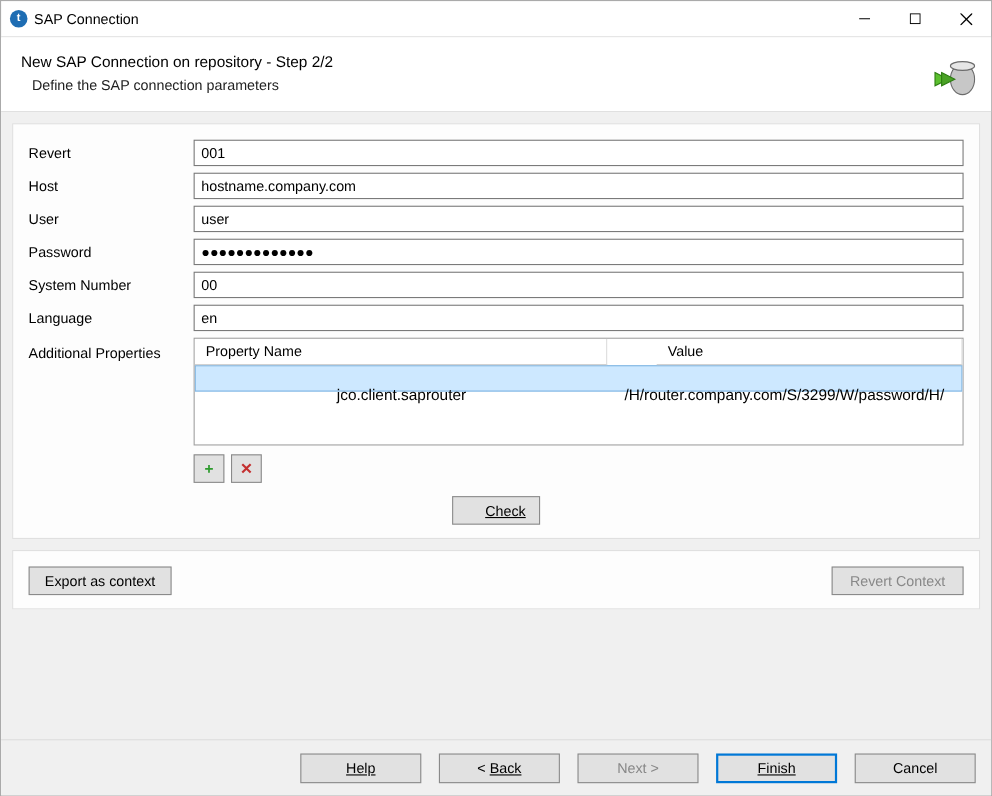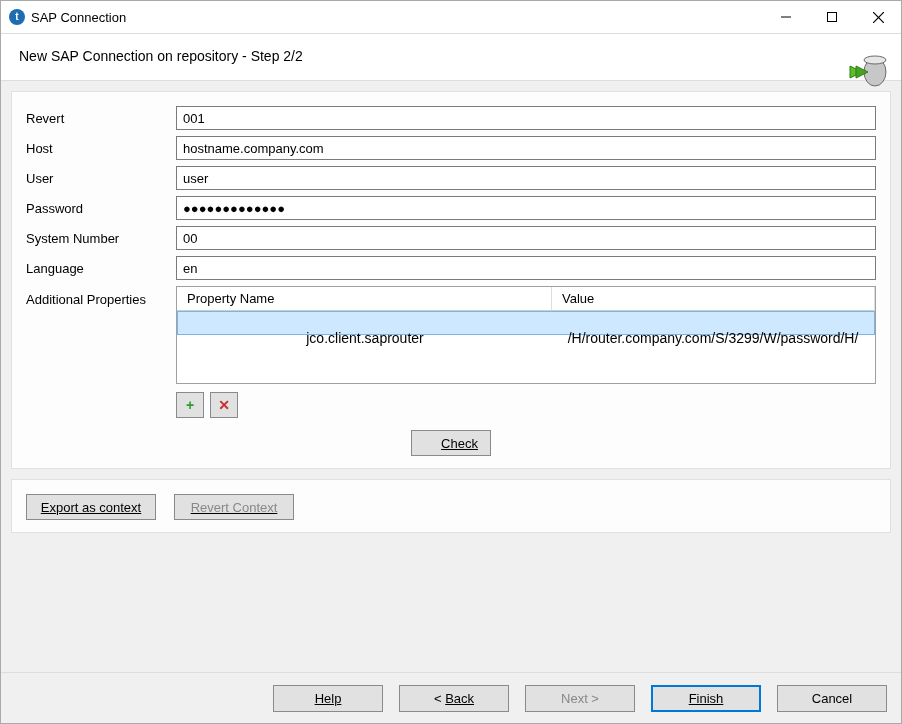--- a/index.html
+++ b/index.html
@@ -31,35 +31,35 @@
   .wiz-icon{position:absolute;right:14px;top:18px;width:40px;height:40px;}
   
   .body{flex:1;background:#f0f0f0;padding:10px 10px 6px 10px;display:flex;flex-direction:column;gap:10px;overflow:hidden;}
   .panel{background:var(--panel-bg);border:1px solid var(--panel-border);padding:14px 14px 12px 14px;}
   .form-grid{display:grid;grid-template-columns:150px 1fr;row-gap:6px;align-items:center;}
   .form-label{font-size:13px;}
   .txt{height:24px;box-sizing:border-box;border:1px solid var(--input-border);padding:2px 6px;font:inherit;width:100%;background:#fff;}
   .props-cell{align-self:start;padding-top:6px;}
   .props-area{display:flex;flex-direction:column;gap:8px;}
   .props-table{border:1px solid #a0a0a0;background:#fff;height:98px;box-sizing:border-box;overflow:hidden;}
-  .pt-head{display:flex;height:24px;background:var(--header-bg);}
+  .pt-head{display:flex;height:24px;background:var(--header-bg);gap:45px;}
   .pt-head .col{padding:4px 10px;font-size:13px;border-bottom:1px solid #ccc;border-right:1px solid #ddd;box-sizing:border-box;}
   .pt-row{display:flex;height:22px;background:var(--row-sel);border:1px solid var(--row-sel-border);margin:0;}
   .pt-row .col{padding:18px 10px;font-size:14px;border-right:1px solid transparent;box-sizing:border-box;white-space:nowrap;overflow:hidden;text-overflow:ellipsis;text-align:center;}
   .col-name{width:375px;}
   .col-val{flex:1;}
   .iconbtns{display:flex;gap:6px;}
   .iconbtn{width:26px;height:24px;border:1px solid var(--btn-border-dark);background:var(--btn-bg);display:flex;align-items:center;justify-content:center;font-size:14px;font-weight:bold;}
   .check-row{display:flex;justify-content:center;margin-top:12px;}
   .btn{min-width:90px;height:26px;border:1px solid var(--btn-border-dark);background:var(--btn-bg);font:inherit;padding:2px 12px;cursor:default;}
   .btn.small{min-width:50px;padding-left:29px;}
   .btn.wide{min-width:110px;height:27px;}
   .btn.disabled{color:#888;}
   .btn.primary{border:2px solid var(--blue);}
-  .ctx-row{display:flex;justify-content:flex-start;gap:18px;text-decoration:underline;}
+  .ctx-row{display:flex;justify-content:space-between;gap:18px;}
   
   .footer{height:50px;border-top:1px solid #ddd;background:#f0f0f0;display:flex;align-items:center;justify-content:flex-end;gap:16px;padding:0 14px;}
   .under{text-decoration:underline;}
 </style>
 </head>
 <body>
 
 <div class="window">
 
   <div class="titlebar">
@@ -79,20 +79,21 @@
     <div class="tbtn">
       <svg width="11" height="11">
           <line x1="0" y1="0" x2="11" y2="11" stroke="#000" stroke-width="1.2"></line>
           <line x1="11" y1="0" x2="0" y2="11" stroke="#000" stroke-width="1.2"></line>
         </svg>
     </div>
   </div>
 
   <div class="banner">
     <div class="banner-title">New SAP Connection on repository - Step 2/2</div>
+    <div class="banner-sub">Define the SAP connection parameters</div>
     <svg class="wiz-icon" viewBox="0 0 40 40">
       <ellipse cx="28" cy="20" rx="11" ry="14" fill="#c7c7c7" stroke="#6b6b6b"></ellipse>
       <ellipse cx="28" cy="8" rx="11" ry="4" fill="#e6e6e6" stroke="#6b6b6b"></ellipse>
       <polygon points="3,14 15,20 3,26" fill="#5bbf2e" stroke="#2e7d12" stroke-width="1"></polygon>
       <polygon points="9,14 21,20 9,26" fill="#4aa225" stroke="#2e7d12" stroke-width="1"></polygon>
     </svg>
   </div>
 
   <div class="body">
 

